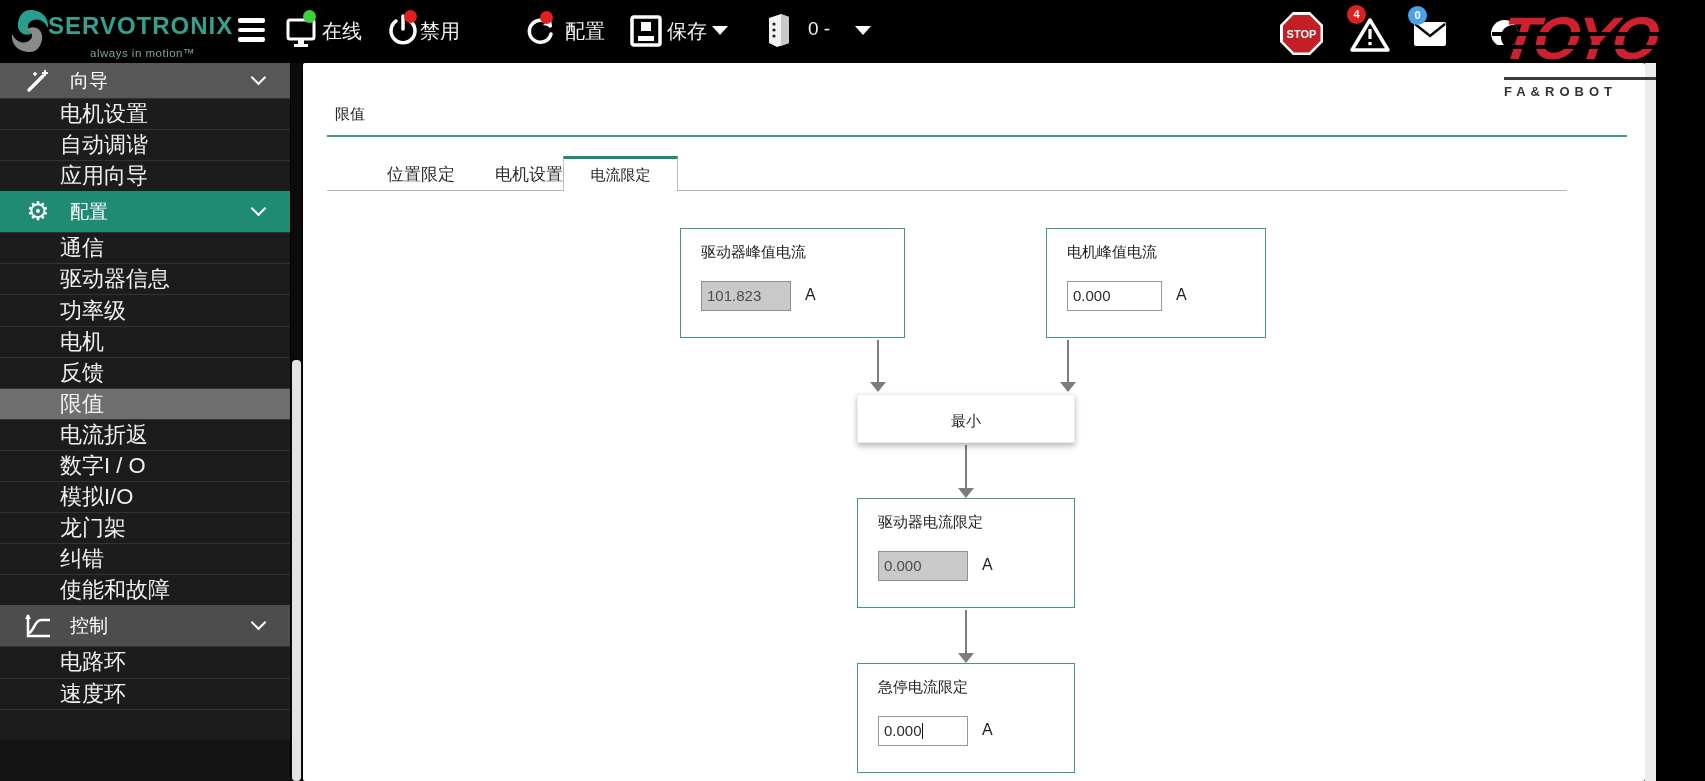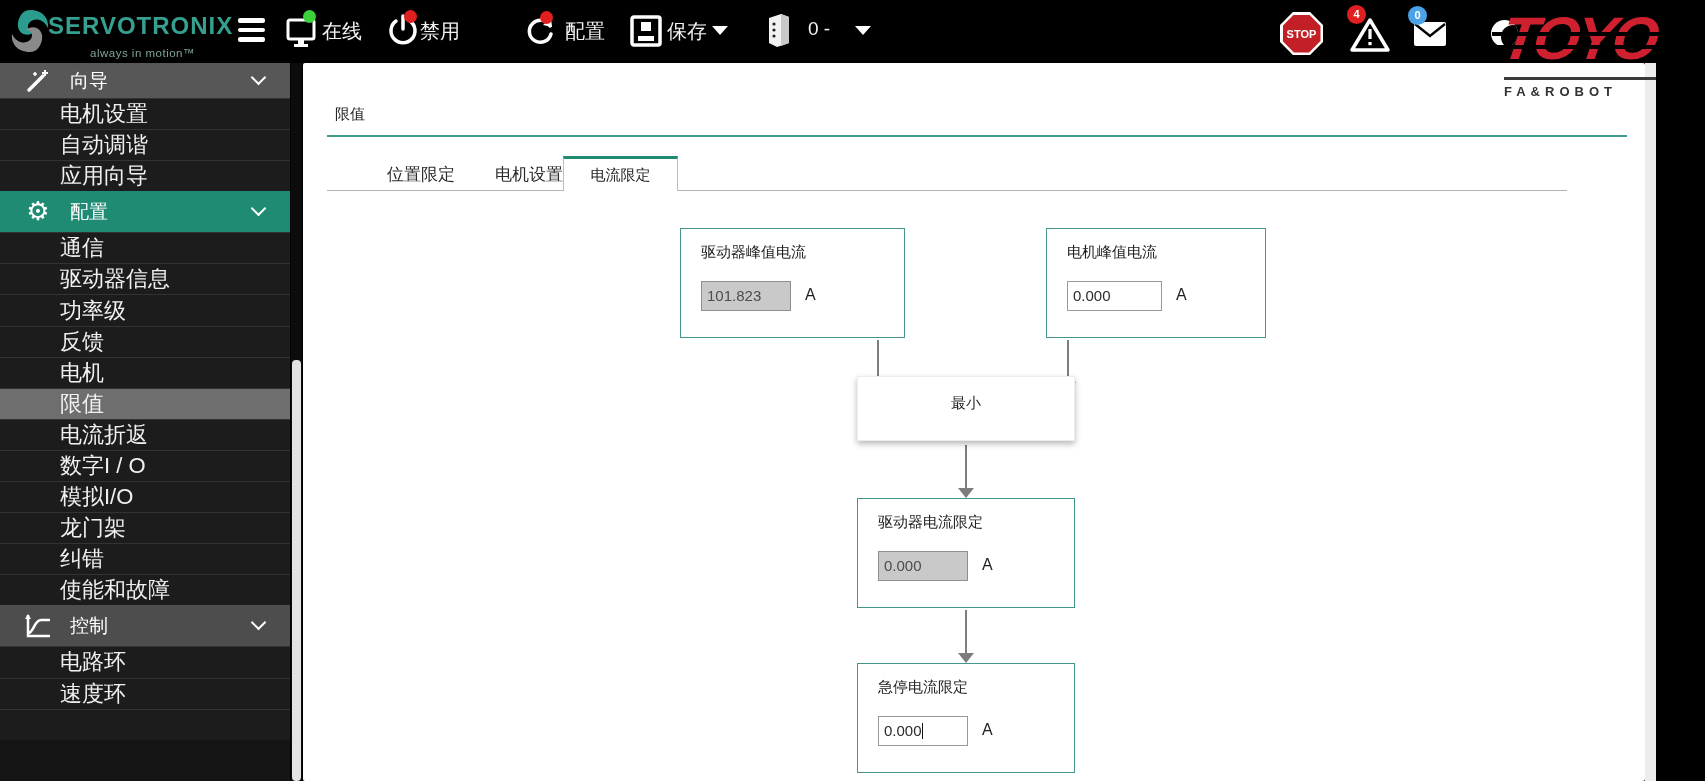--- a/index.html
+++ b/index.html
@@ -64,21 +64,21 @@
       border-top:3px solid #1f8b73; border-left:1px solid #bdbdbd; border-right:1px solid #bdbdbd;
       font-size:15px; color:#1e1e1e; text-align:center; line-height:32px; z-index:2; }
 
   
   .vbox { position:absolute; width:218px; height:110px; background:#fff; border:1.5px solid #44958a;padding-left:7px; }
   .vbox .vlabel { position:absolute; left:20px; top:14px; font-size:15px; color:#1e1e1e; }
   .field { position:absolute; left:20px; top:52px; width:90px; height:30px; border:1px solid #999;
            background:#fff; font-size:15px; color:#2b2b2b; line-height:28px; padding-left:5px; }
   .field.disabled { background:#c9c9c9; border-color:#8f8f8f; color:#4c4c4c; }
   .unit { position:absolute; left:124px; top:57px; font-size:16px; color:#1e1e1e; }
-  #min-box { position:absolute; left:554px; top:313px; width:218px; height:65px; background:#fff;
+  #min-box { position:absolute; left:554px; top:331px; width:218px; height:49px; background:#fff;
       border:1px solid #ececec; box-shadow:0 3px 6px rgba(0,0,0,.28); font-size:15px; color:#1e1e1e;
       text-align:center; line-height:51px; z-index:2; }
   .arrow { position:absolute; width:16px; }
   .arrow .shaft { width:2px; margin:0 auto; background:#7d7d7d; }
   .arrow .head { width:0; height:0; margin:0 auto; border-left:8px solid transparent;
       border-right:8px solid transparent; border-top:10px solid #7d7d7d; }
   .caret { display:inline-block; width:1px; height:16px; background:#111; vertical-align:-3px; }
 </style>
 </head>
 <body>
@@ -209,24 +209,24 @@
   <div class="sb-item">
       <span>通信</span>
     </div>
   <div class="sb-item">
       <span>驱动器信息</span>
     </div>
   <div class="sb-item">
       <span>功率级</span>
     </div>
   <div class="sb-item">
+      <span>电机</span>
+    </div>
+  <div class="sb-item">
       <span>反馈</span>
-    </div>
-  <div class="sb-item">
-      <span>电机</span>
     </div>
   <div class="sb-item selected">
       <span>限值</span>
     </div>
   <div class="sb-item">
       <span>电流折返</span>
     </div>
   <div class="sb-item">
       <span>数字I / O</span>
     </div>

